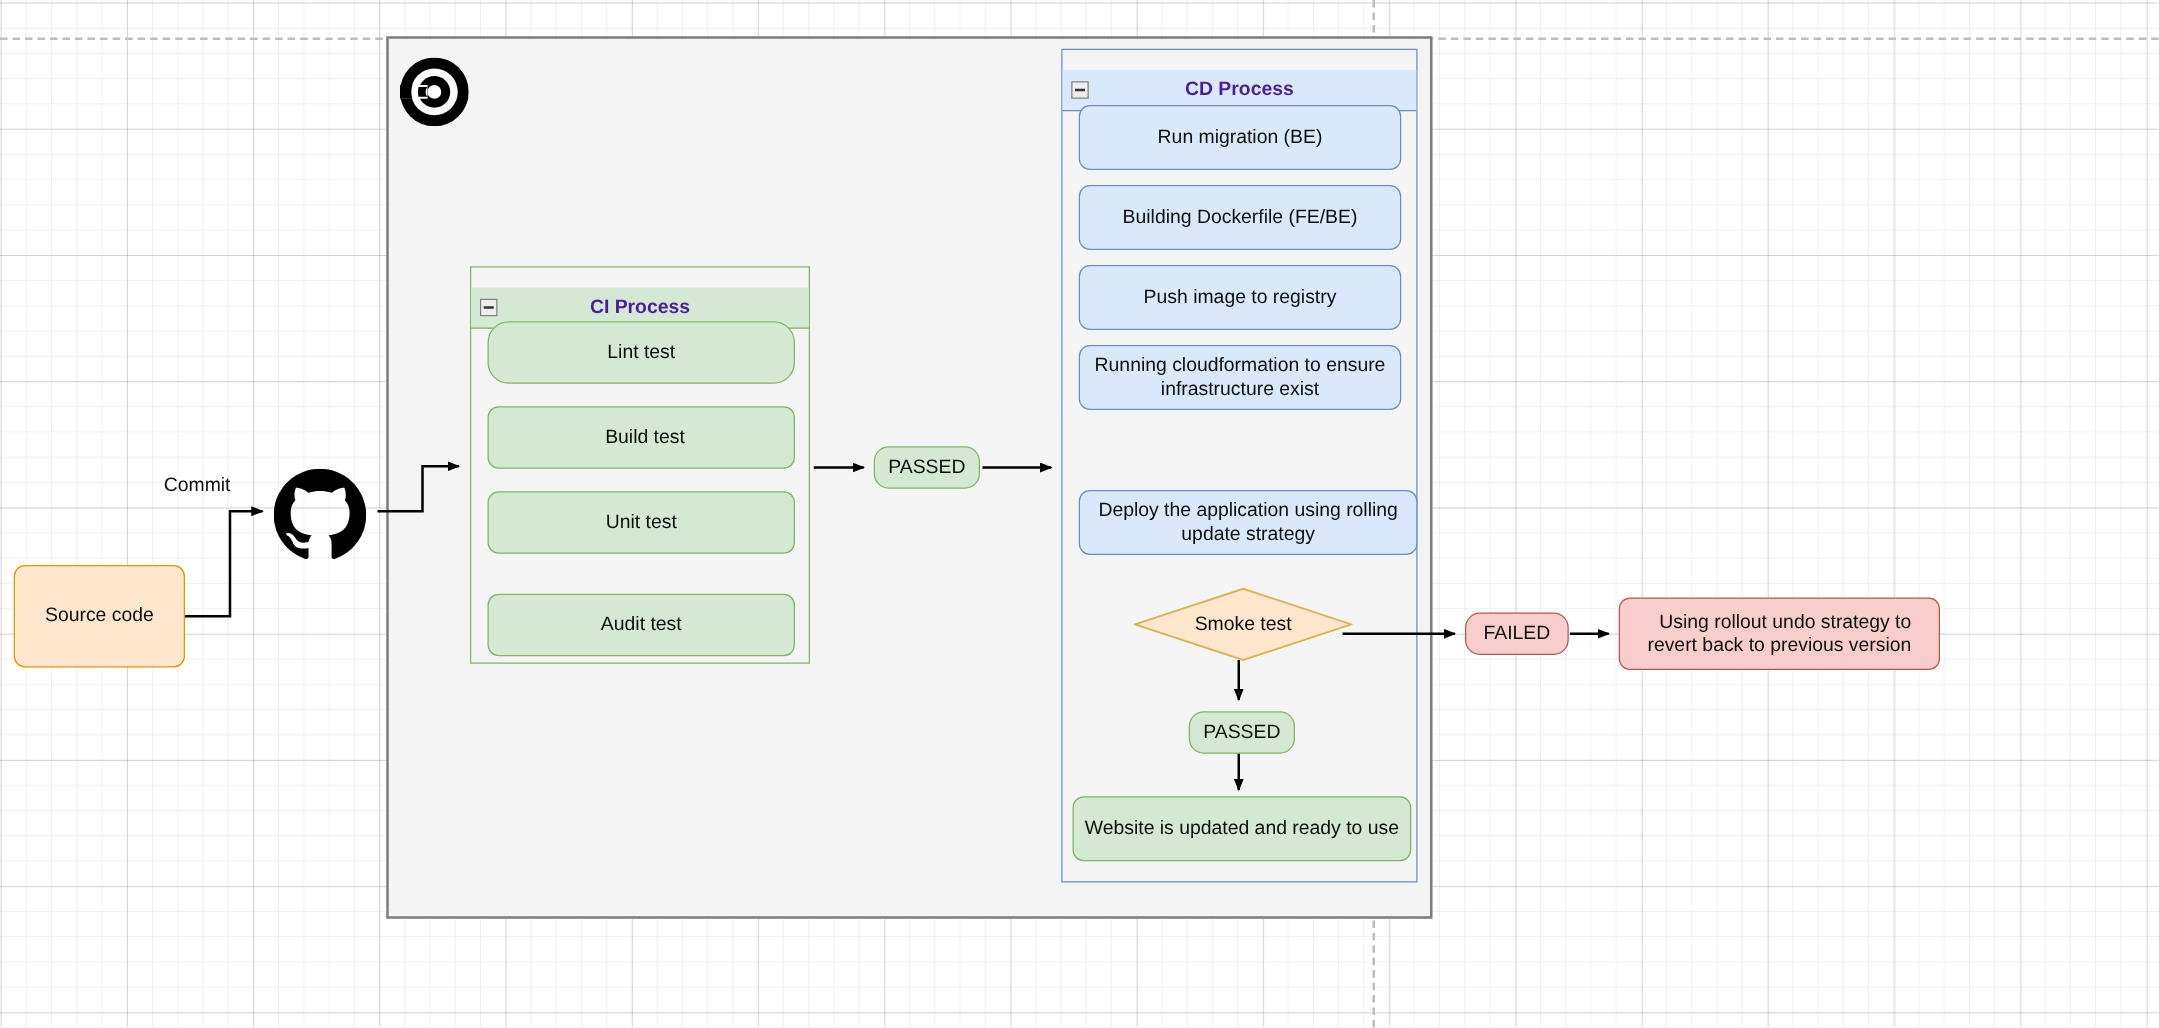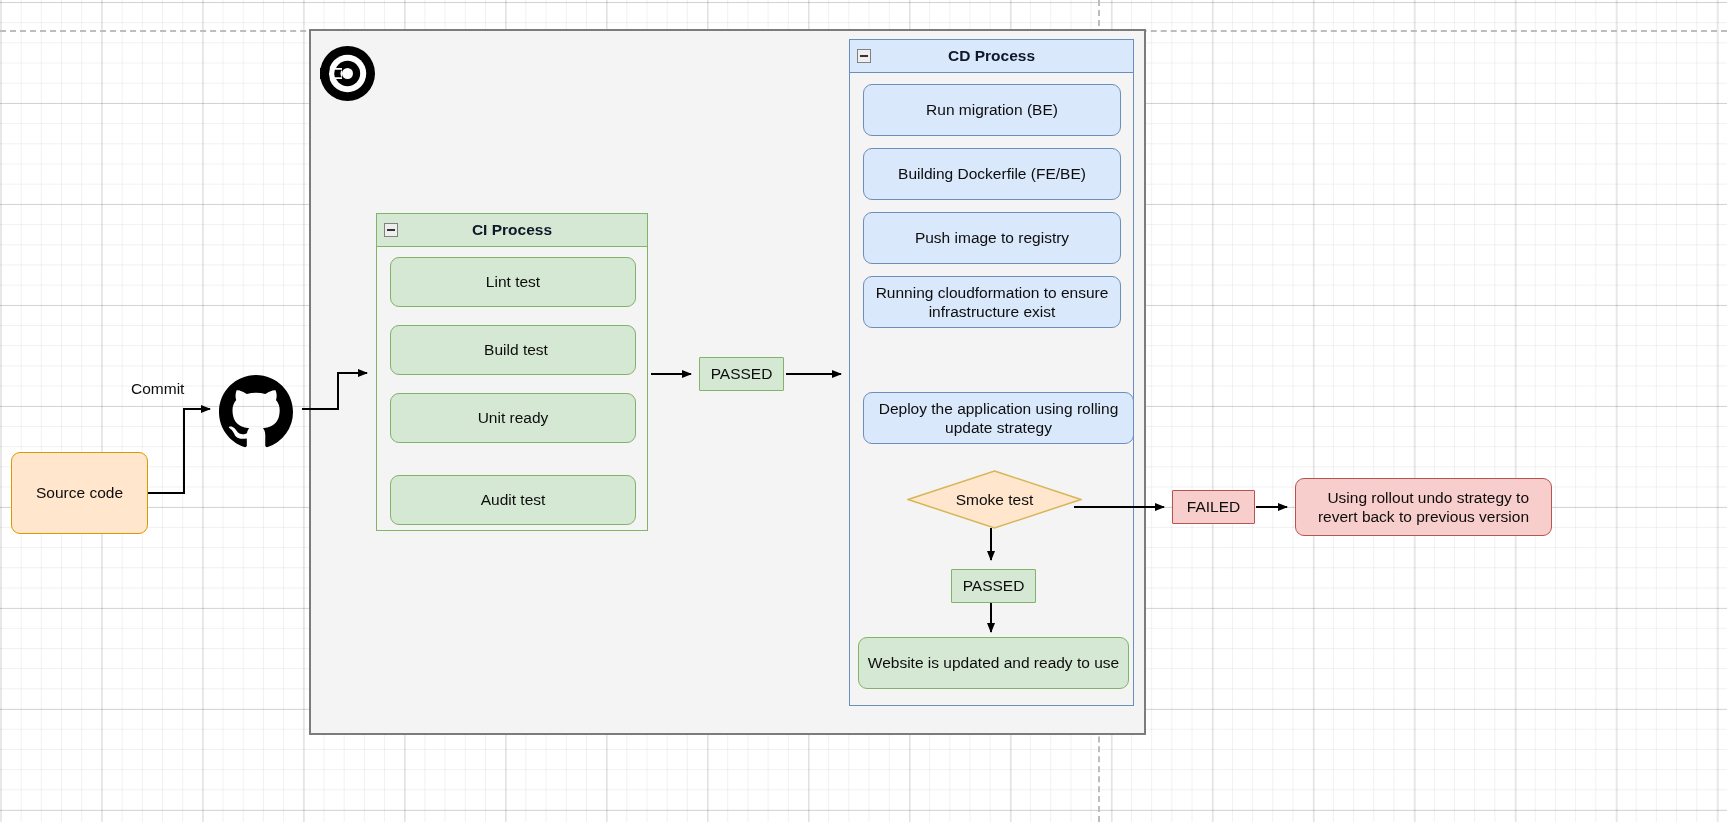--- a/index.html
+++ b/index.html
@@ -72,22 +72,23 @@
     border-style: solid;
   }
   .pool-title {
     height: 33px;
     display: flex;
     align-items: center;
     justify-content: center;
     position: relative;
     font-weight: bold;
     font-size: 15.5px;
-    color: #0f172a;
+    color: #4c1d95;
     border-bottom: 1px solid;
+    margin-top: 16px;
   }
   .collapse-box {
     position: absolute;
     left: 7px; top: 50%;
     transform: translateY(-50%);
     width: 14px; height: 14px;
     background: #eeeeee;
     border: 1px solid #808080;
     display: flex;
     align-items: center;
@@ -131,21 +132,21 @@
     border-width: 1px;
     border-style: solid;
   }
   .task-green { background: #d5e8d4; border-color: #82b366; }
   .task-blue  { background: #dae8fc; border-color: #6c8ebf; }
   .task-orange{ background: #ffe6cc; border-color: #d79b00; }
   .task-red   { background: #f8cecc; border-color: #b85450; text-align: right; }
 
   .badge {
     position: absolute;
-    border-radius: 1px;
+    border-radius: 12px;
     border-width: 1px;
     border-style: solid;
     font-size: 15.5px;
   }
   .badge-green { background: #d5e8d4; border-color: #82b366; }
   .badge-red   { background: #f8cecc; border-color: #b85450; }
 
   
   .diamond-wrap {
     position: absolute;
@@ -203,28 +204,28 @@
       <path d="M0,40 L18,40 A34,34 0 0,0 18,60 L0,60 Z" fill="#000"></path>
       <path d="M27,43 A23,23 0 0,0 27,57 L40,57 A10,10 0 0,1 40,43 Z" fill="#000"></path>
     </svg>
   </div>
 
   <div class="pool pool-ci">
     <div class="pool-title">
       <span class="collapse-box"></span>
       <span>CI Process</span>
     </div>
-    <div class="node task task-green" style="left:13px; top:43px; width:246px; height:50px;">
+    <div class="node task task-green" style="left:13px; top:43px; width:246px; height:50px;border-radius:17px;">
       <span>Lint test</span>
     </div>
     <div class="node task task-green" style="left:13px; top:111px; width:246px; height:50px;padding-left:12px;">
       <span>Build test</span>
     </div>
     <div class="node task task-green" style="left:13px; top:179px; width:246px; height:50px;">
-      <span>Unit ready</span>
+      <span>Unit test</span>
     </div>
     <div class="node task task-green" style="left:13px; top:261px; width:246px; height:50px;">
       <span>Audit test</span>
     </div>
   </div>
 
   <div class="pool pool-cd">
     <div class="pool-title">
       <span class="collapse-box"></span>
       <span>CD Process</span>

